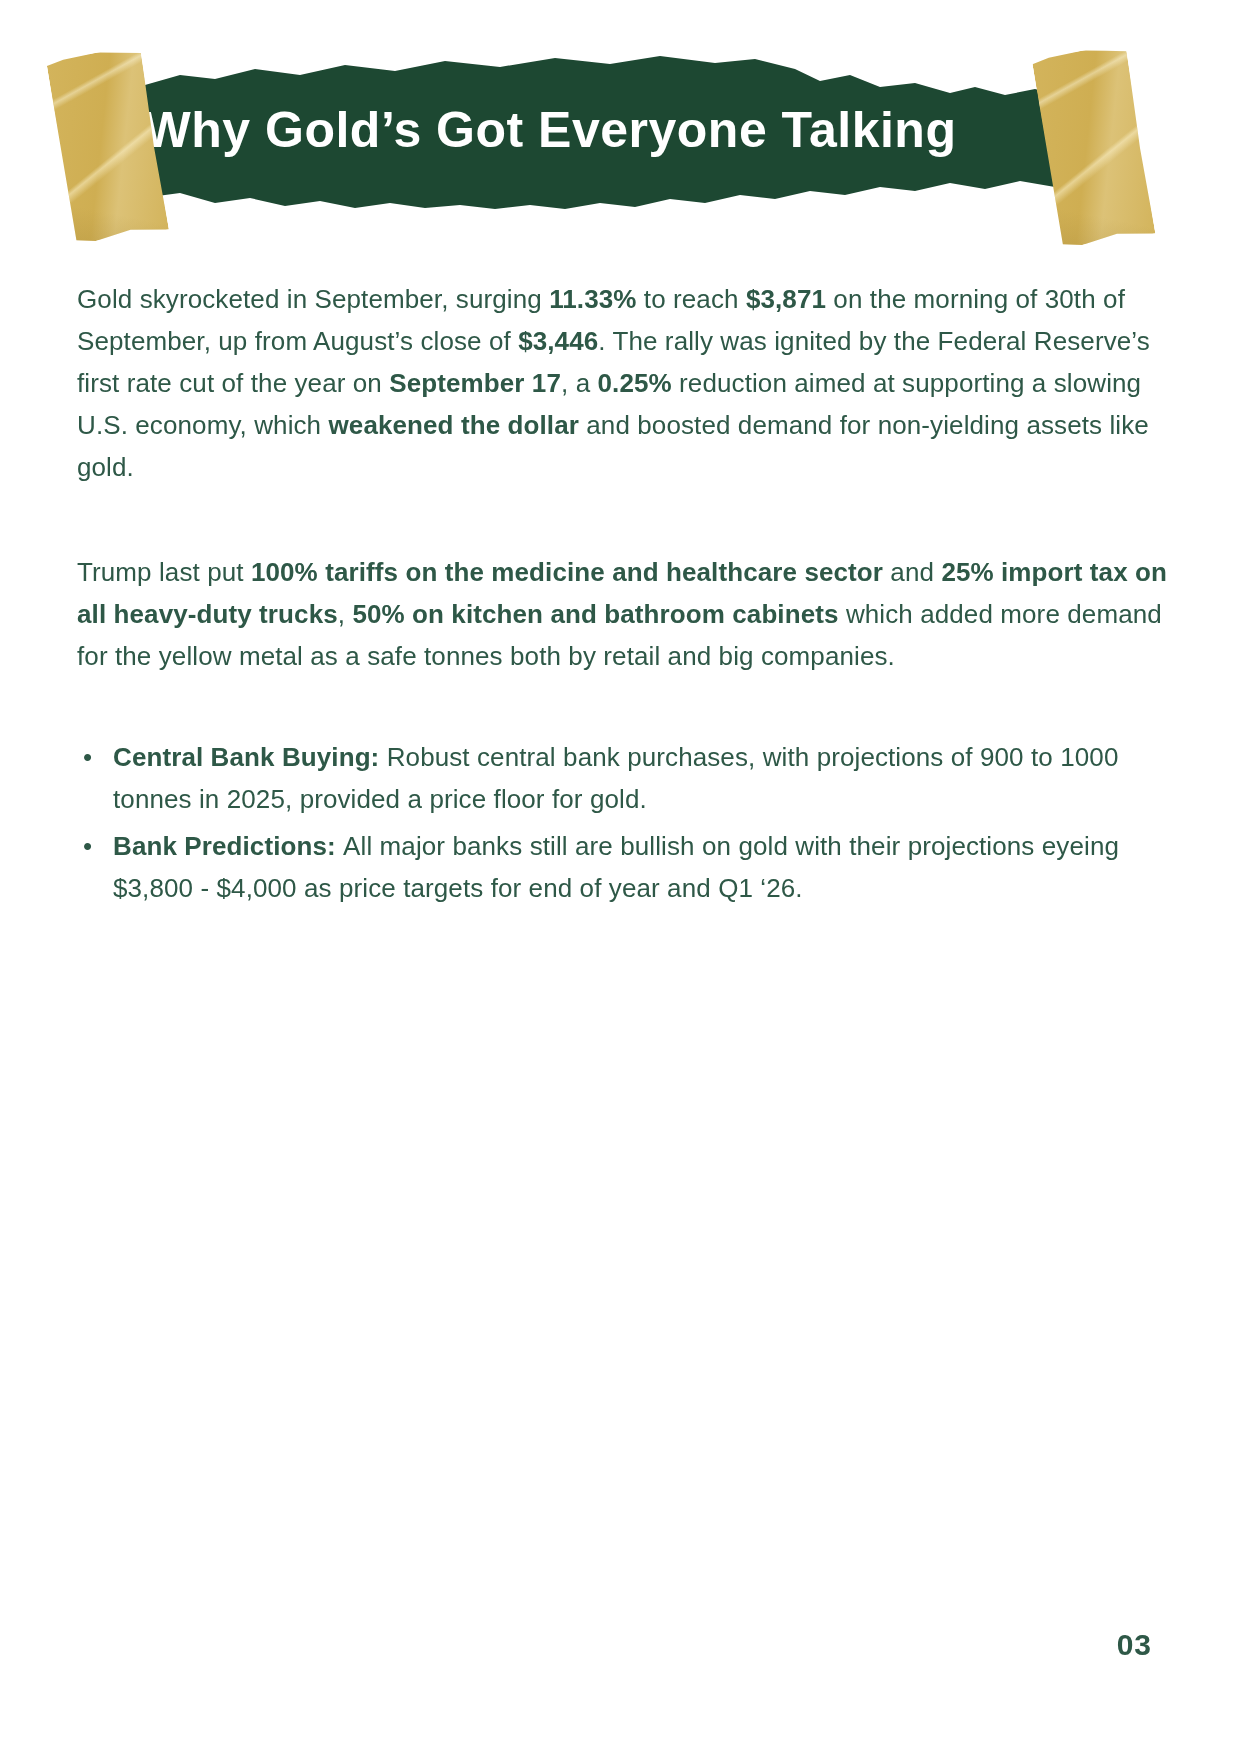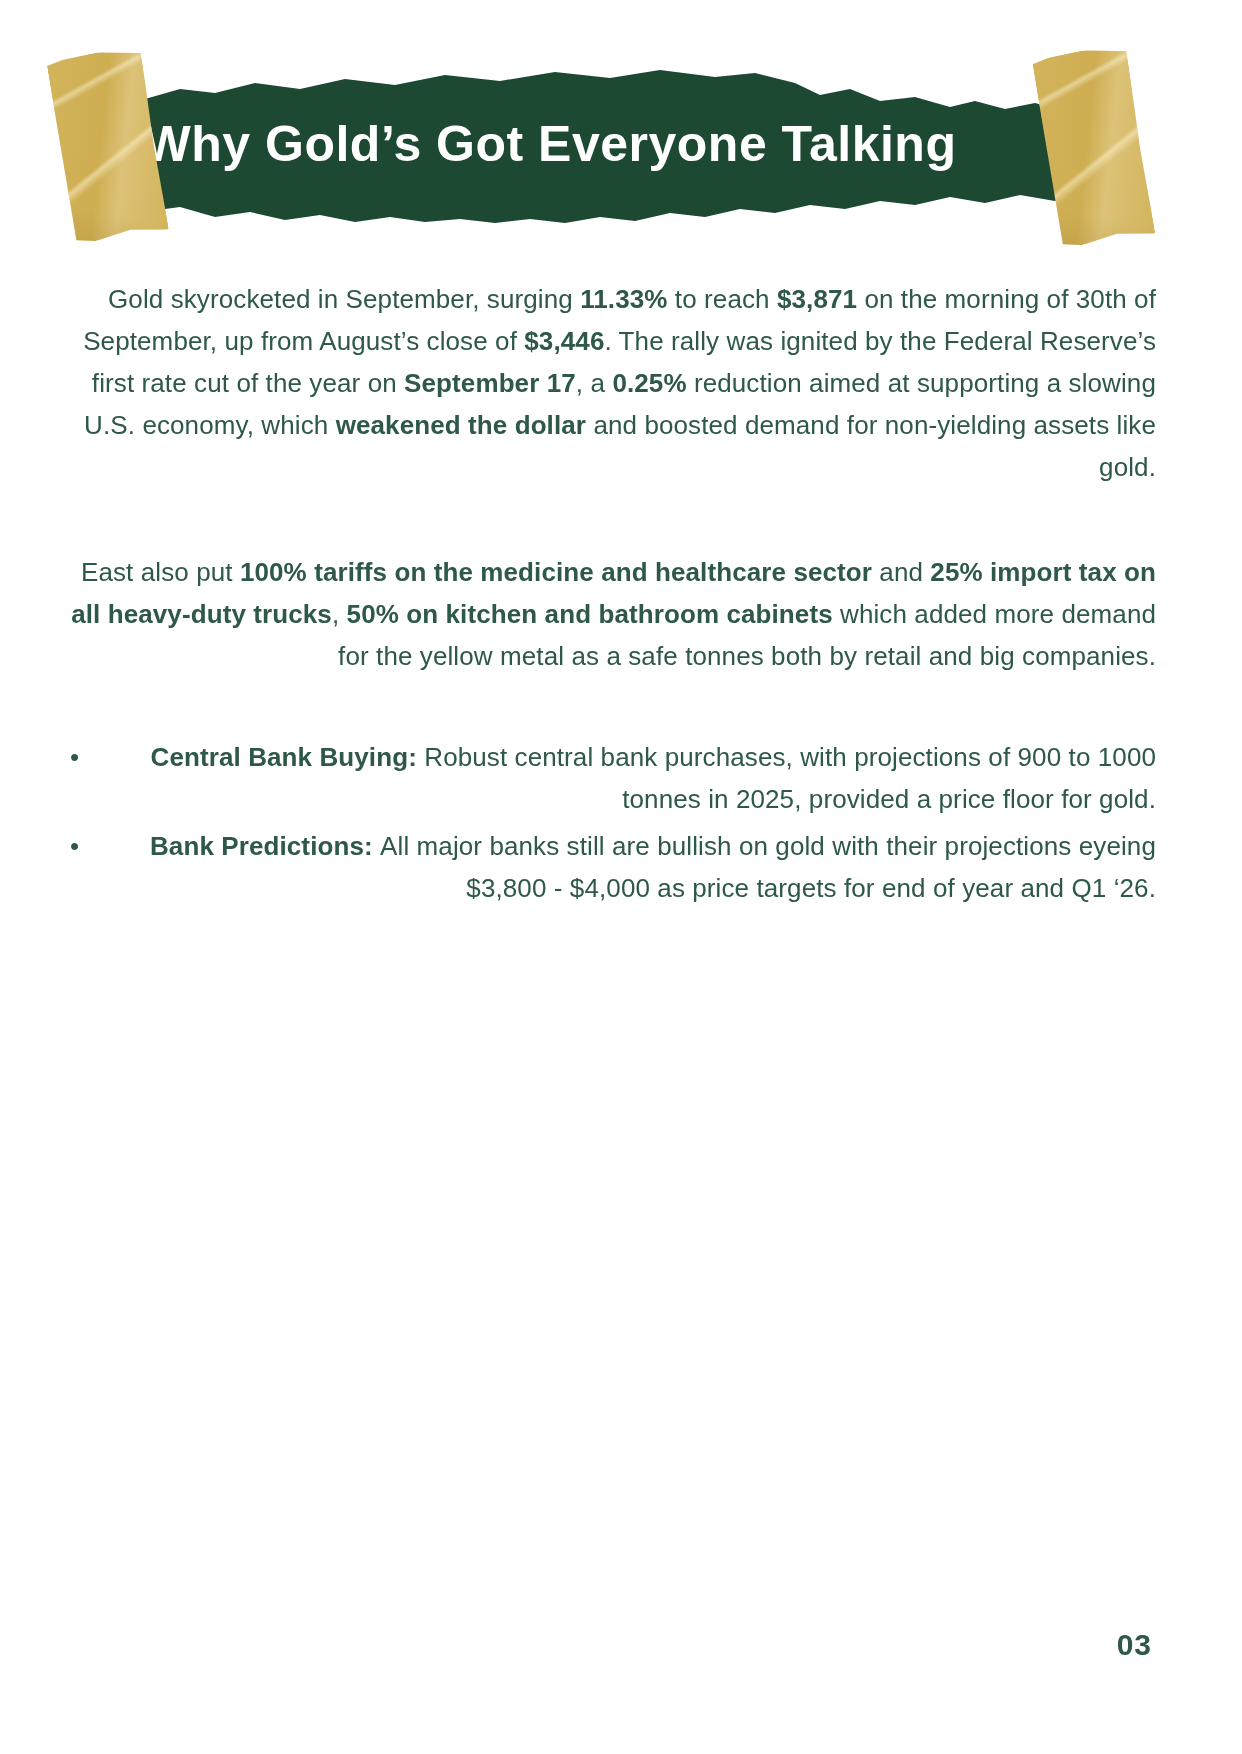--- a/index.html
+++ b/index.html
@@ -12,21 +12,21 @@
   body{
     width:1242px;height:1754px;
     background:#ffffff;
     font-family:"Liberation Sans","DejaVu Sans",sans-serif;
     overflow:hidden;
   }
   .page{position:relative;width:1242px;height:1754px;background:#fff;}
 
   
   .banner-wrap{
-    position:absolute;left:105px;top:59px;width:1030px;height:180px;
+    position:absolute;left:105px;top:45px;width:1030px;height:180px;
     z-index:1;
   }
   .banner-wrap svg{position:absolute;inset:0;width:100%;height:100%;}
   .banner-title{
     position:absolute;left:0;right:140px;top:0;bottom:10px;
     display:flex;align-items:center;justify-content:center;
     color:#ffffff;
     font-size:50px;font-weight:700;letter-spacing:0.5px;
     white-space:nowrap;
     margin:0;
@@ -41,25 +41,24 @@
       linear-gradient(20deg,  rgba(160,130,50,0.25) 0%, rgba(160,130,50,0) 18%),
       linear-gradient(105deg, var(--tape-gold) 0%, #cfae52 45%, #dcc277 62%, var(--tape-gold) 100%);
     transform:rotate(-9deg);
     clip-path:polygon(0 3%,18% 1%,55% 0,78% 2%,100% 4%,98% 55%,100% 100%,60% 97%,22% 100%,2% 98%);
   }
   .tape-left{left:60px;top:52px;height:186px;}
   .tape-right{left:1046px;top:50px;height:192px;}
 
   
   .content{
-    position:absolute;left:64px;top:278px;width:1092px;
+    position:absolute;left:77px;top:278px;width:1092px;
     color:var(--body-green);
     font-size:26px;line-height:42px;
     letter-spacing:0.1px;
-    text-align:right;
   }
   .content p{margin:0 0 63px 0;}
   .content b{font-weight:700;}
   .content ul{
     list-style:none;margin:-4px 0 0 0;padding:0;
   }
   .content li{
     position:relative;padding-left:36px;margin:0 0 5px 0;
   }
   .content li::before{
@@ -86,21 +85,21 @@
         <path style="fill:var(--banner-green)" d="M12 58 L40 40 L75 30 L110 34 L150 24 L195 30 L240 20 L290 26 L340 16 L395 22 L450 13 L505 19 L555 11 L610 18 L650 14 L690 24 L715 36 L745 30 L775 42 L810 38 L845 48 L870 42 L900 50 L930 44 L960 52 L985 46 L1012 52 L1006 64 L1018 80 L1008 98 L1020 116 L1010 132 L985 136 L950 142 L915 136 L880 144 L845 138 L810 146 L775 142 L740 150 L705 146 L670 154 L635 150 L600 158 L565 154 L530 162 L495 158 L460 164 L425 160 L390 164 L355 160 L320 163 L285 158 L250 163 L215 156 L180 161 L145 153 L110 158 L75 148 L45 152 L25 142 L10 120 L20 98 L8 76 Z"></path>
       </svg>
       <h1 class="banner-title">Why Gold’s Got Everyone Talking</h1>
     </div>
     <div class="tape tape-left"></div>
     <div class="tape tape-right"></div>
   </header>
 
   <main class="content">
     <p><span>Gold skyrocketed in September, surging </span><b>11.33%</b><span> to reach </span><b>$3,871</b><span> on the morning of 30th of September, up from August’s close of </span><b>$3,446</b><span>. The rally was ignited by the Federal Reserve’s first rate cut of the year on </span><b>September 17</b><span>, a </span><b>0.25%</b><span> reduction aimed at supporting a slowing U.S. economy, which </span><b>weakened the dollar</b><span> and boosted demand for non-yielding assets like gold.</span></p>
-    <p><span>East also put </span><b>100% tariffs on the medicine and healthcare sector</b><span> and </span><b>25% import tax on all heavy-duty trucks</b><span>, </span><b>50% on kitchen and bathroom cabinets</b><span> which added more demand for the yellow metal as a safe tonnes both by retail and big companies.</span></p>
+    <p><span>Trump last put </span><b>100% tariffs on the medicine and healthcare sector</b><span> and </span><b>25% import tax on all heavy-duty trucks</b><span>, </span><b>50% on kitchen and bathroom cabinets</b><span> which added more demand for the yellow metal as a safe tonnes both by retail and big companies.</span></p>
     <ul>
 
 
 
         <li><span class="li-text"><b>Central Bank Buying: </b><span>Robust central bank purchases, with projections of 900 to 1000 tonnes in 2025, provided a price floor for gold.</span></span></li>
 
         <li><span class="li-text"><b>Bank Predictions: </b><span>All major banks still are bullish on gold with their projections eyeing $3,800 - $4,000 as price targets for end of year and Q1 ‘26.</span></span></li>
 
 
       </ul>

